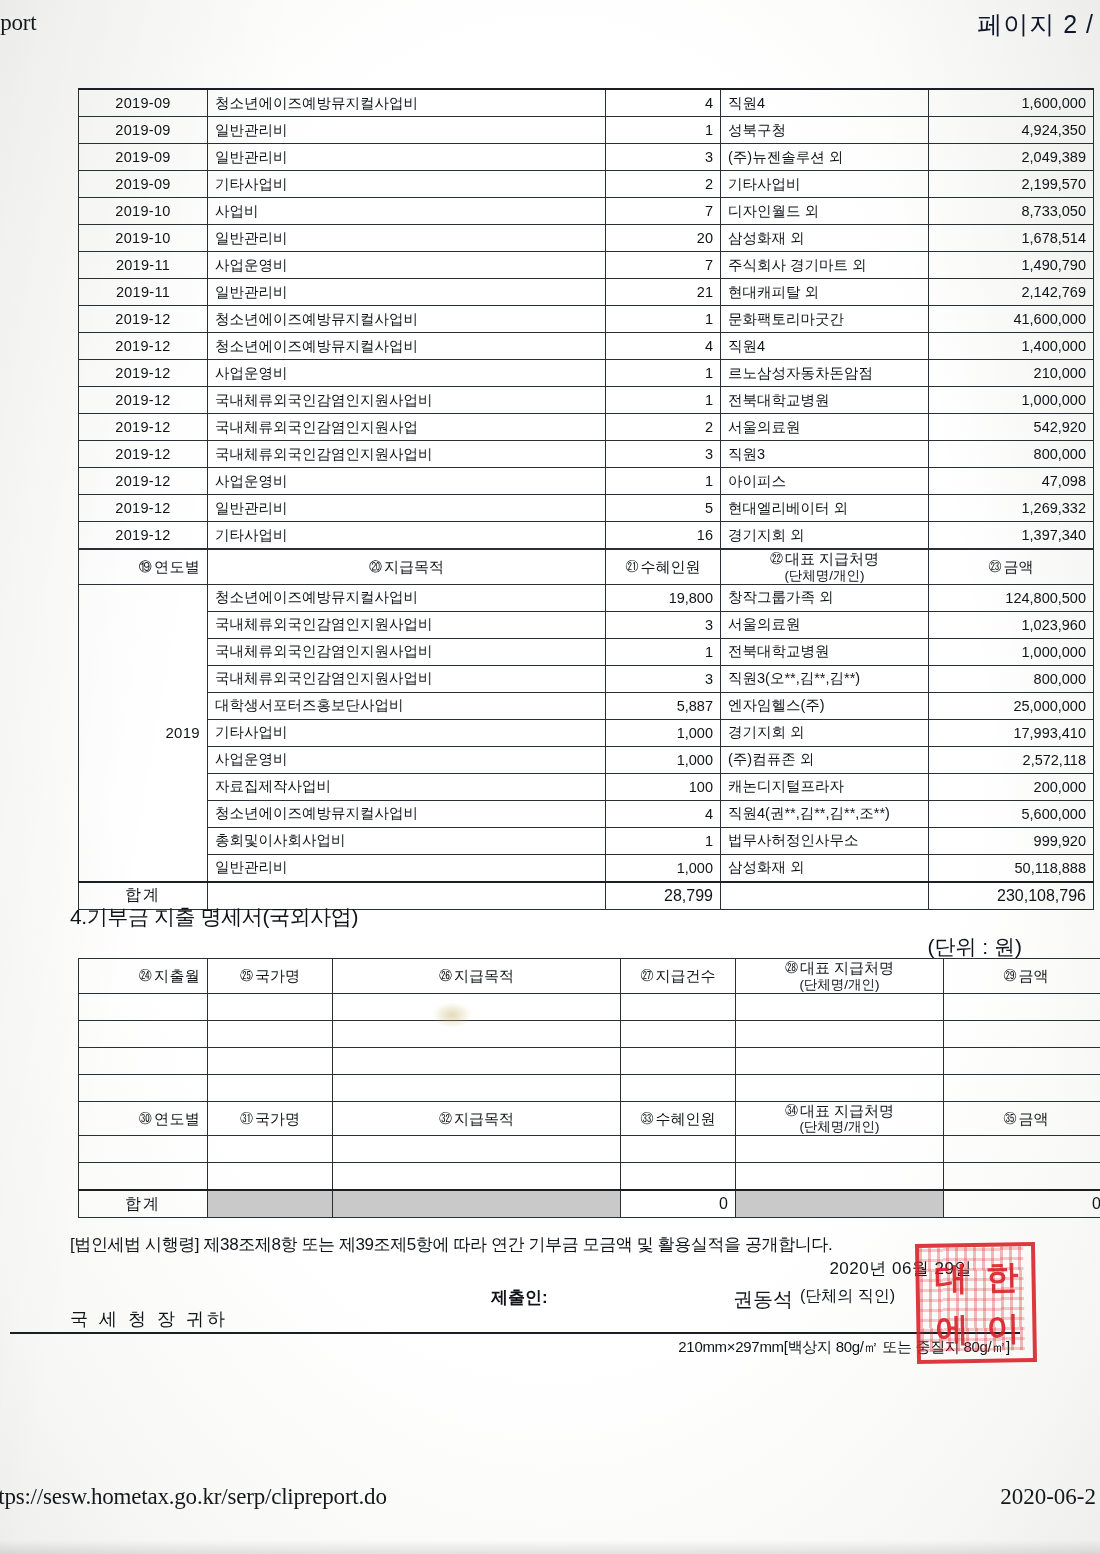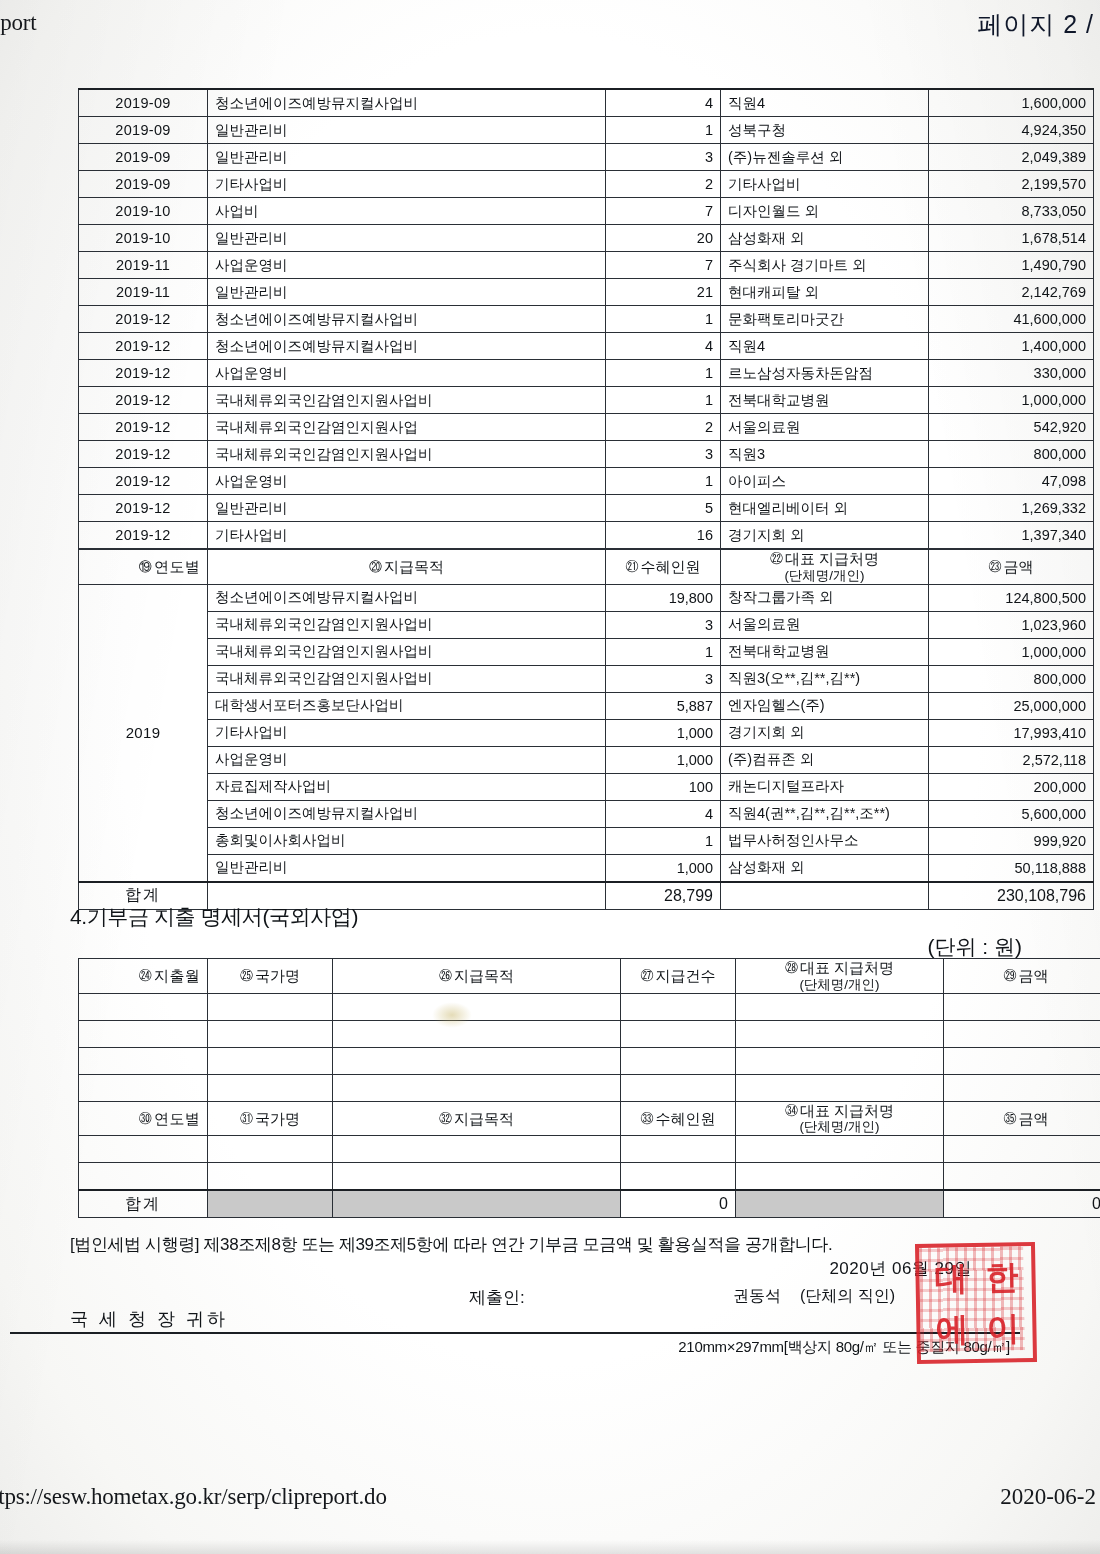--- a/index.html
+++ b/index.html
@@ -108,21 +108,21 @@
   .hdr .c-count, .hdr .c-amount, .hdr .c-payee, .hdr .c-purpose { text-align: center; padding-right: 7px; }
   .sub { font-size: 13.5px; }
   .cnum {
     display: inline-block;
     font-size: 13px;
     vertical-align: 1px;
     margin-right: 2px;
   }
   .total-row td { height: 34px; font-size: 16px; }
   .total-row .c-month { text-align: center; letter-spacing: 2px; margin-left: 28px; }
-  .yearcell { text-align: center; vertical-align: middle; font-size: 15px; }
+  .yearcell { text-align: right; vertical-align: middle; font-size: 15px; }
 
   .heavy-top { border-top: 2.2px solid #1b1f24 !important; }
 
   .empty-row td { height: 28px; }
   .shaded { background: #c9c9c9 !important; }
 
   
   .sec-title {
     position: absolute;
     left: 70px;
@@ -152,30 +152,31 @@
   .sign-date {
     position: absolute;
     right: 128px;
     top: 1257px;
     font-size: 17px;
     letter-spacing: 0.5px;
     color: #101418;
   }
   .submitter-label {
     position: absolute;
-    left: 469px;
+    left: 491px;
     top: 1286px;
     font-size: 17px;
     color: #101418;
+    font-weight: bold;
   }
   .submitter-name {
     position: absolute;
     left: 733px;
     top: 1286px;
-    font-size: 16px;
+    font-size: 20px;
     color: #101418;
   }
   .submitter-seal-note {
     position: absolute;
     left: 800px;
     top: 1286px;
     font-size: 16px;
     color: #101418;
   }
   .addressee {
@@ -336,21 +337,21 @@
           <td class="c-purpose">청소년에이즈예방뮤지컬사업비</td>
           <td class="c-count">4</td>
           <td class="c-payee">직원4</td>
           <td class="c-amount">1,400,000</td>
         </tr>
         <tr>
           <td class="c-month">2019-12</td>
           <td class="c-purpose">사업운영비</td>
           <td class="c-count">1</td>
           <td class="c-payee">르노삼성자동차돈암점</td>
-          <td class="c-amount">330,000</td>
+          <td class="c-amount">210,000</td>
         </tr>
         <tr>
           <td class="c-month">2019-12</td>
           <td class="c-purpose">국내체류외국인감염인지원사업비</td>
           <td class="c-count">1</td>
           <td class="c-payee">전북대학교병원</td>
           <td class="c-amount">1,000,000</td>
         </tr>
         <tr>
           <td class="c-month">2019-12</td>

